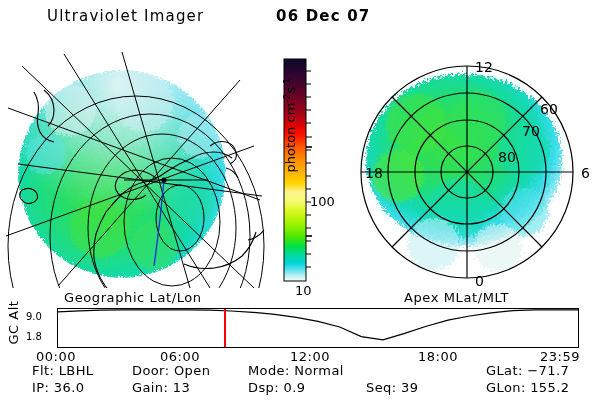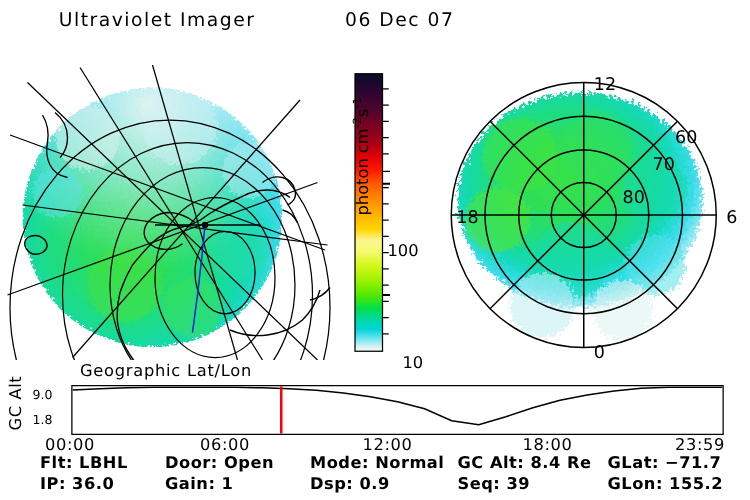--- a/index.html
+++ b/index.html
@@ -10,41 +10,41 @@
     font-family:"DejaVu Sans","Liberation Sans",sans-serif;
     color:#000000;
     overflow:hidden;
     position:relative;
   }
   #root{position:absolute;left:0;top:0;width:600px;height:400px;}
 
   
   .header{position:absolute;left:0;top:5px;width:600px;height:24px;}
   .hdr-title{position:absolute;left:47px;top:2px;font-size:15px;letter-spacing:1.2px;white-space:nowrap;}
-  .hdr-date {position:absolute;left:276px;top:2px;font-size:15px;letter-spacing:1.2px;white-space:nowrap;}
+  .hdr-date {position:absolute;left:276px;top:2px;font-size:15px;letter-spacing:1.2px;white-space:nowrap;font-weight:bold;}
   .hdr-time {position:absolute;left:430px;top:2px;font-size:15px;letter-spacing:1.2px;white-space:nowrap;}
 
   
   .panel{position:absolute;}
   #geo-panel {left:4px;  top:50px;width:262px;height:238px;}
   #apex-panel{left:338px;top:48px;width:258px;height:242px;}
   #cbar-panel{left:266px;top:55px;width:72px;height:232px;}
 
   .panel svg,.strip svg{display:block;}
 
   
   .cbar-axislabel{
     position:absolute;left:-46px;top:62px;width:140px;
     transform:rotate(-90deg);transform-origin:center center;
     font-size:13px;text-align:center;white-space:nowrap;
   }
   .cbar-axislabel sup{font-size:9px;vertical-align:super;}
   .cbar-tick-label{position:absolute;font-size:13px;white-space:nowrap;}
   #cb-lab-100{left:44px;top:139px;}
-  #cb-lab-10 {left:56px;top:228px;}
+  #cb-lab-10 {left:29px;top:228px;}
 
   
   .subtitle{position:absolute;font-size:13px;letter-spacing:.6px;white-space:nowrap;}
   #geo-subtitle {left:64px; top:290px;}
   #apex-subtitle{left:404px;top:290px;}
 
   
   .strip{position:absolute;left:0;top:305px;width:600px;height:52px;}
   #strip-plot{position:absolute;left:57px;top:3px;width:522px;height:40px;
               border:1px solid #000;box-sizing:border-box;background:#fff;}
@@ -57,21 +57,21 @@
   #yt-hi{top:6px;}
   #yt-lo{top:26px;}
   .x-tick{position:absolute;top:44px;font-size:13px;white-space:nowrap;letter-spacing:.5px;}
   #xt-0 {left:36px;}
   #xt-6 {left:160px;}
   #xt-12{left:290px;}
   #xt-18{left:418px;}
   #xt-24{left:540px;}
 
   
-  .footer{position:absolute;left:0;top:362px;width:600px;height:38px;font-weight:bold;}
+  .footer{position:absolute;left:0;top:362px;width:600px;height:38px;}
   .f-cell{position:absolute;font-size:13px;white-space:nowrap;letter-spacing:.4px;}
   .f-r1{top:1px;}
   .f-r2{top:18px;}
   .fc-1{left:32px;}
   .fc-2{left:132px;}
   .fc-3{left:248px;}
   .fc-4{left:366px;}
   .fc-5{left:486px;}
 </style>
 </head>
@@ -279,20 +279,21 @@
       <text x="243" y="130" font-size="14" font-family="DejaVu Sans, sans-serif" fill="#000">6</text>
       <text x="137" y="238" font-size="14" font-family="DejaVu Sans, sans-serif" fill="#000">0</text>
 
       <text x="202" y="66" font-size="14" font-family="DejaVu Sans, sans-serif" fill="#000">60</text>
       <text x="184" y="88" font-size="14" font-family="DejaVu Sans, sans-serif" fill="#000">70</text>
       <text x="160" y="114" font-size="14" font-family="DejaVu Sans, sans-serif" fill="#000">80</text>
     </svg>
   </div>
 
   <div class="subtitle" id="geo-subtitle">Geographic Lat/Lon</div>
+  <div class="subtitle" id="apex-subtitle">Apex MLat/MLT</div>
 
   <div class="strip">
     <div class="y-ax-label">GC Alt</div>
     <div class="y-tick" id="yt-hi">9.0</div>
     <div class="y-tick" id="yt-lo">1.8</div>
 
     <div id="strip-plot">
       <svg width="520" height="38" viewBox="0 0 520 38" preserveAspectRatio="none">
         <polyline fill="none" stroke="#000000" stroke-width="1.2" points="0,7.3 21.7,4.8 43.3,3 65,2 86.7,2 108.3,2 130,2.2 151.7,3 173.3,5 195,8.2
                   216.7,13.5 238.3,21 260,31 281.7,45 303.3,69 325,77 346.7,61 368.3,43 390,28
@@ -307,23 +308,22 @@
     <div class="x-tick" id="xt-6">06:00</div>
     <div class="x-tick" id="xt-12">12:00</div>
     <div class="x-tick" id="xt-18">18:00</div>
     <div class="x-tick" id="xt-24">23:59</div>
   </div>
 
   <div class="footer">
     <div class="f-cell f-r1 fc-1">Flt: LBHL</div>
     <div class="f-cell f-r1 fc-2">Door: Open</div>
     <div class="f-cell f-r1 fc-3">Mode: Normal</div>
-    <div class="f-cell f-r1 fc-4">GC Alt: 8.4 Re</div>
     <div class="f-cell f-r1 fc-5">GLat: −71.7</div>
 
     <div class="f-cell f-r2 fc-1">IP: 36.0</div>
-    <div class="f-cell f-r2 fc-2">Gain: 1</div>
+    <div class="f-cell f-r2 fc-2">Gain: 13</div>
     <div class="f-cell f-r2 fc-3">Dsp:    0.9</div>
     <div class="f-cell f-r2 fc-4">Seq: 39</div>
     <div class="f-cell f-r2 fc-5">GLon: 155.2</div>
   </div>
 
 </div>
 
 </body></html>

